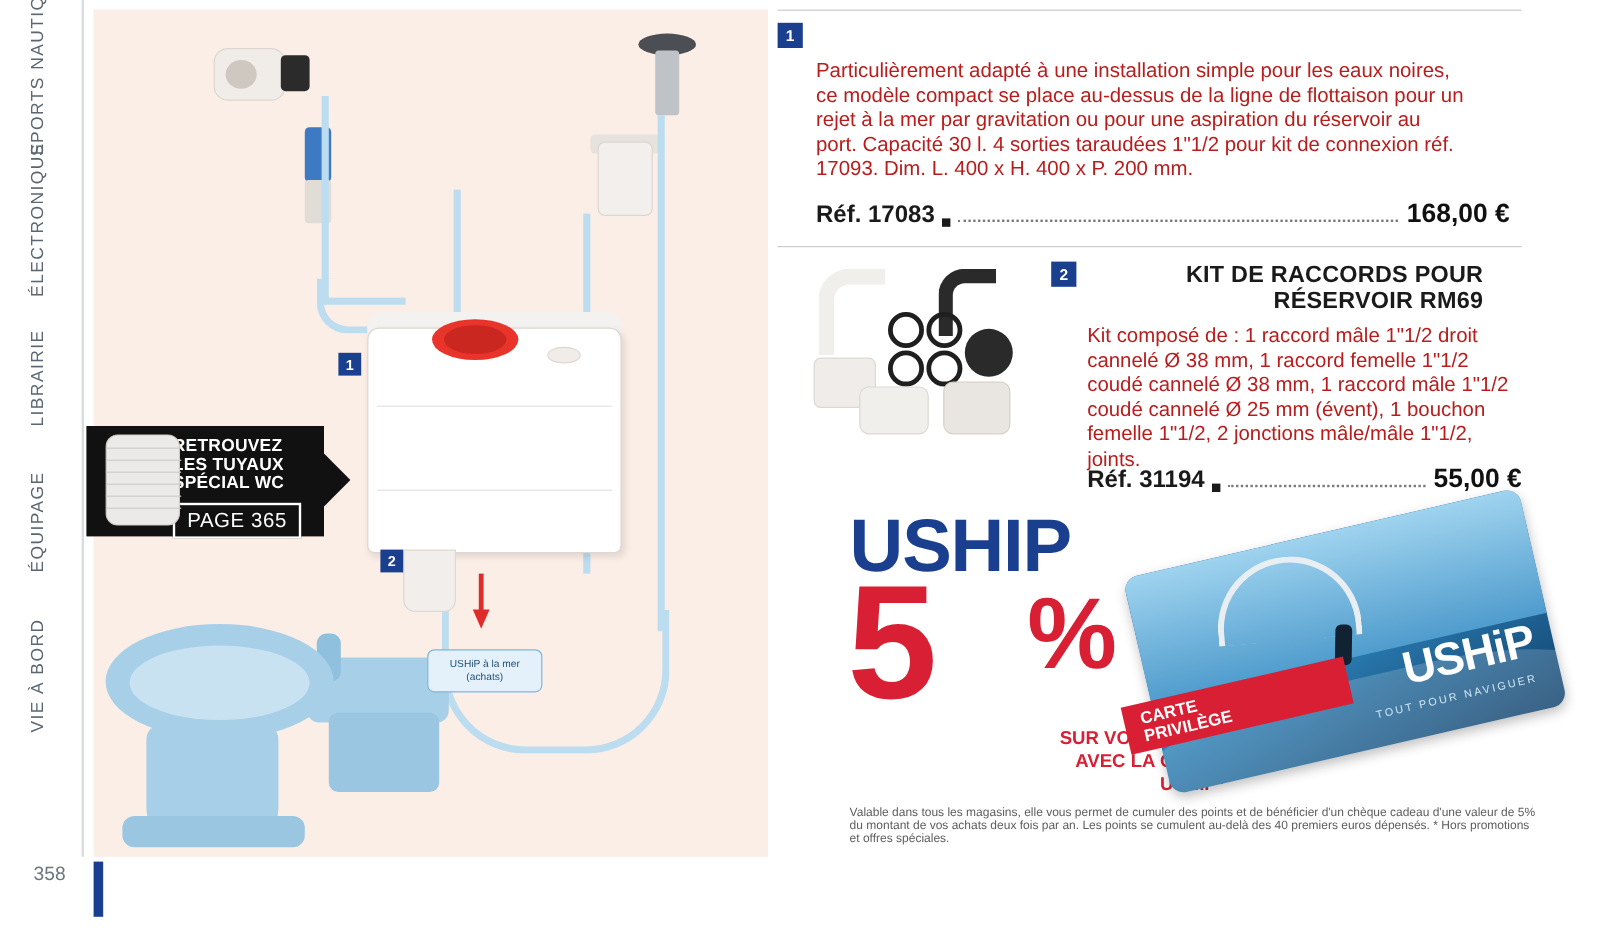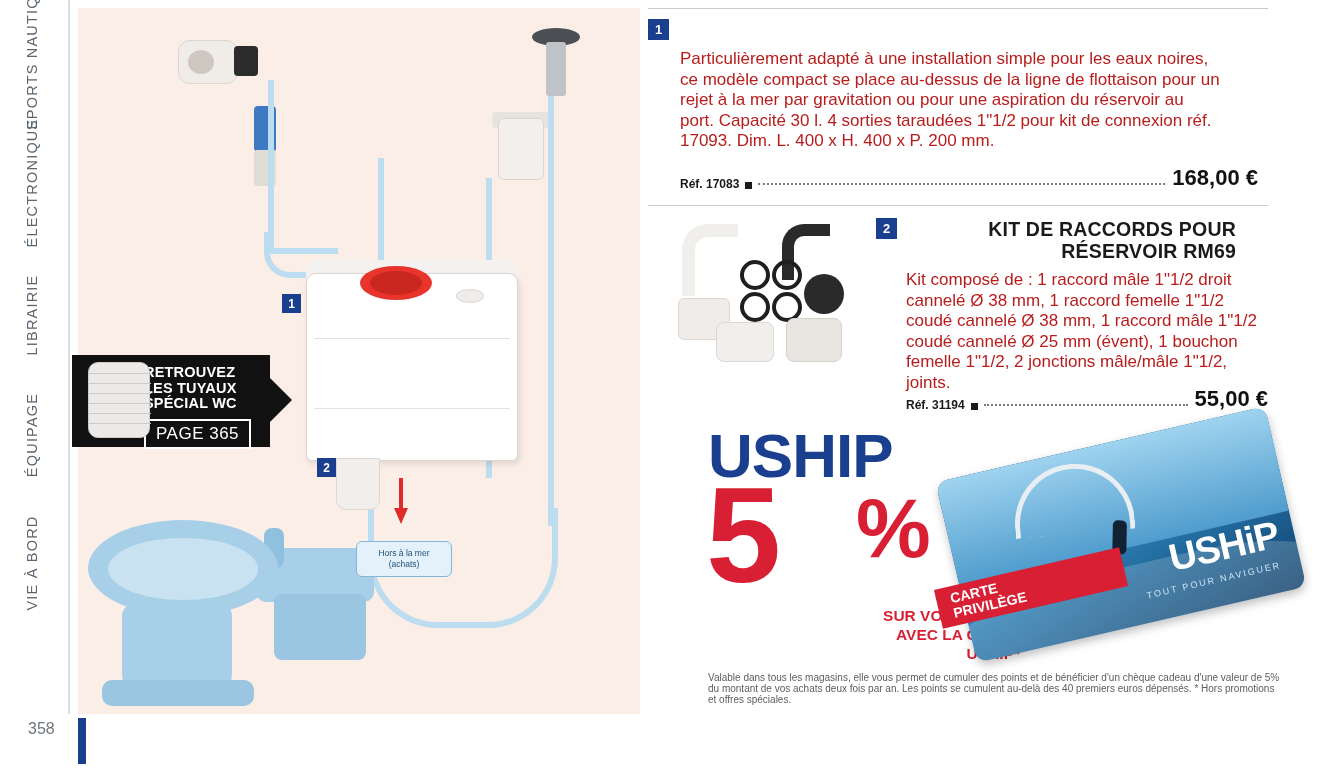--- a/index.html
+++ b/index.html
@@ -238,21 +238,21 @@
   .prodtitle {
     font-size: 19.5px; font-weight: bold; letter-spacing: .2px; color:#1a1a1a;
   }
   .proddesc {
     margin: 9px 0 0 32px; width: 540px;
     font-size: 17px; line-height: 20.5px; color: #b91c1c;
   }
   .priceline {
     display:flex; align-items:flex-end; margin: 13px 0 0 32px; width: 578px;
   }
-  .priceref { font-size: 12px; font-weight: bold; color:#1a1a1a; white-space:nowrap; }
+  .priceref { font-size: 20px; font-weight: bold; color:#1a1a1a; white-space:nowrap; }
   .sq { display:inline-block; width:7px; height:7px; background:#1a1a1a; margin:0 4px 2px 6px; }
   .dots {
     flex: 1 1 auto; border-bottom: 2px dotted #7a7a7a; margin: 0 7px 6px 2px; height: 10px;
   }
   .pricevalue { font-size: 22px; font-weight: bold; white-space:nowrap; color:#111; }
 
   
   #item2rule { position:absolute; left:0; top:205px; width: 620px; }
   #item2 { position: absolute; left: 0; top: 214px; width: 620px; }
   #item2-photo {
@@ -403,21 +403,21 @@
   <div class="toilet-pump2"></div>
   <div class="toilet-bowl"></div>
   <div class="toilet-bowl-inner"></div>
   <div class="toilet-ped"></div>
   <div class="toilet-base"></div>
 
   <div class="arrow-red-stem"></div>
   <div class="arrow-red"></div>
 
   <div id="rejet">
-    <span>Hors à la mer</span>
+    <span>USHiP à la mer</span>
     <span>(achats)</span>
   </div>
 
   <div class="numsq" id="num1-photo">1</div>
   <div class="numsq" id="num2-photo">2</div>
 </div>
 
 <div id="promo">
   <div class="l1">RETROUVEZ</div>
   <div class="l1">LES TUYAUX</div>

